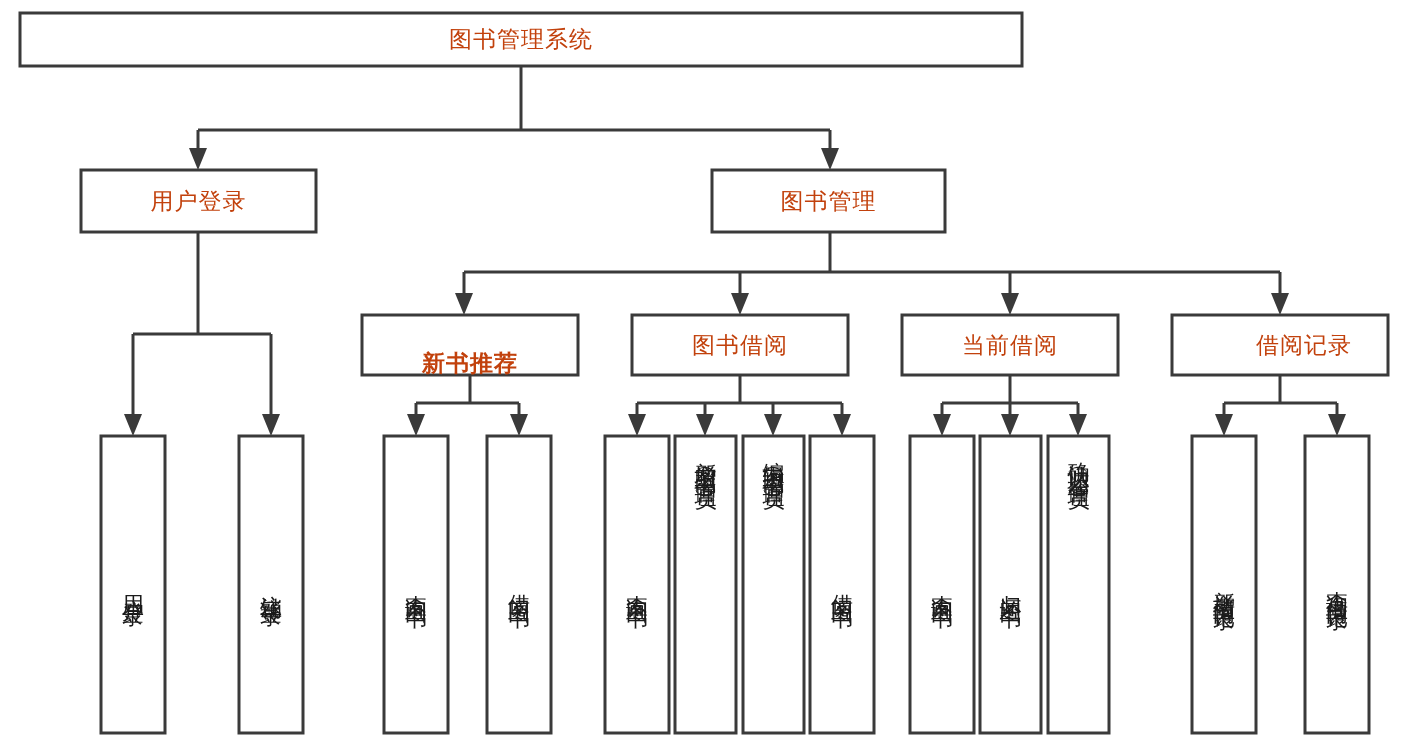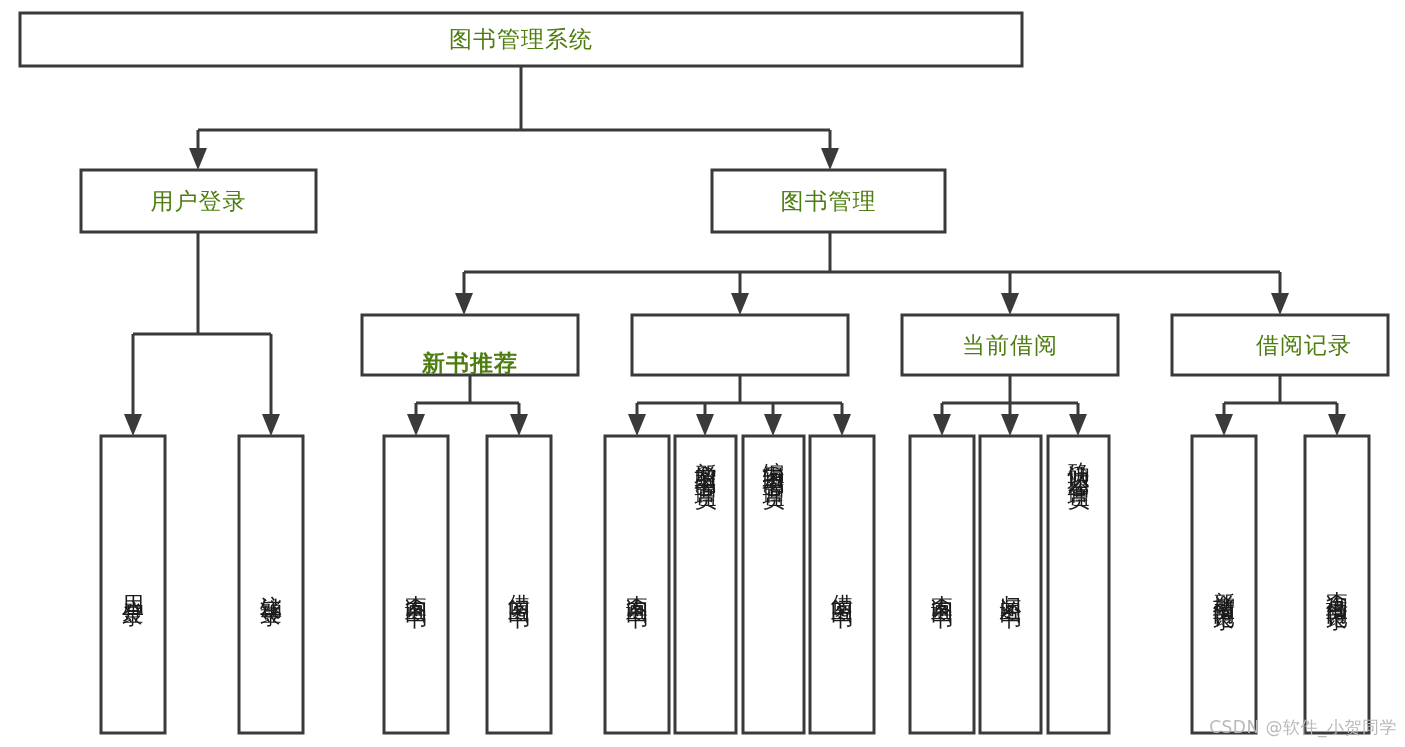--- a/index.html
+++ b/index.html
@@ -61,21 +61,21 @@
   .hlabel-wrap {
     position: absolute;
     display: flex;
     align-items: center;
     justify-content: center;
     pointer-events: none;
   }
   .hlabel-text {
     font-family: "DejaVu Sans", "Liberation Sans", sans-serif;
     font-size: 23px;
-    color: #4d7c0f;
+    color: #c2410c;
     white-space: nowrap;
     letter-spacing: 1px;
   }
   #watermark {
     position: absolute;
     right: 8px;
     bottom: 8px;
     font-family: "DejaVu Sans", "Liberation Sans", sans-serif;
     font-size: 17px;
     color: #b9b9b9;
@@ -190,20 +190,23 @@
   </div>
   <div class="hlabel-wrap" style="left:81px;  top:170px; width:235px; height:62px;">
     <span class="hlabel-text">用户登录</span>
   </div>
   <div class="hlabel-wrap" style="left:712px; top:170px; width:233px; height:62px;text-align:right;">
     <span class="hlabel-text">图书管理</span>
   </div>
   <div class="hlabel-wrap" style="left:362px; top:333px; width:216px; height:60px;font-weight:bold;">
     <span class="hlabel-text">新书推荐</span>
   </div>
+  <div class="hlabel-wrap" style="left:632px; top:315px; width:216px; height:60px;">
+    <span class="hlabel-text">图书借阅</span>
+  </div>
   <div class="hlabel-wrap" style="left:902px; top:315px; width:216px; height:60px;border-radius:11px;">
     <span class="hlabel-text">当前借阅</span>
   </div>
   <div class="hlabel-wrap" style="left:1172px;top:315px; width:216px; height:60px;padding-left:24px;">
     <span class="hlabel-text">借阅记录</span>
   </div>
 
   <div class="vlabel-wrap" style="left:101px; top:436px; width:64px;  height:297px;">
     <span class="vlabel-text">用户登录</span>
   </div>
@@ -237,15 +240,14 @@
   <div class="vlabel-wrap" style="left:1048px;top:436px; width:61px;  height:297px; align-items:flex-start; padding-top:8px; box-sizing:border-box;">
     <span class="vlabel-text">确认归还（管理员）</span>
   </div>
   <div class="vlabel-wrap" style="left:1192px;top:436px; width:64px;  height:297px;">
     <span class="vlabel-text">新增借阅记录</span>
   </div>
   <div class="vlabel-wrap" style="left:1305px;top:436px; width:64px;  height:297px;">
     <span class="vlabel-text">查询借阅记录</span>
   </div>
 
-  <div id="watermark">CSDN @软件_小贺同学</div>
 
 </div>
 
 </body></html>

